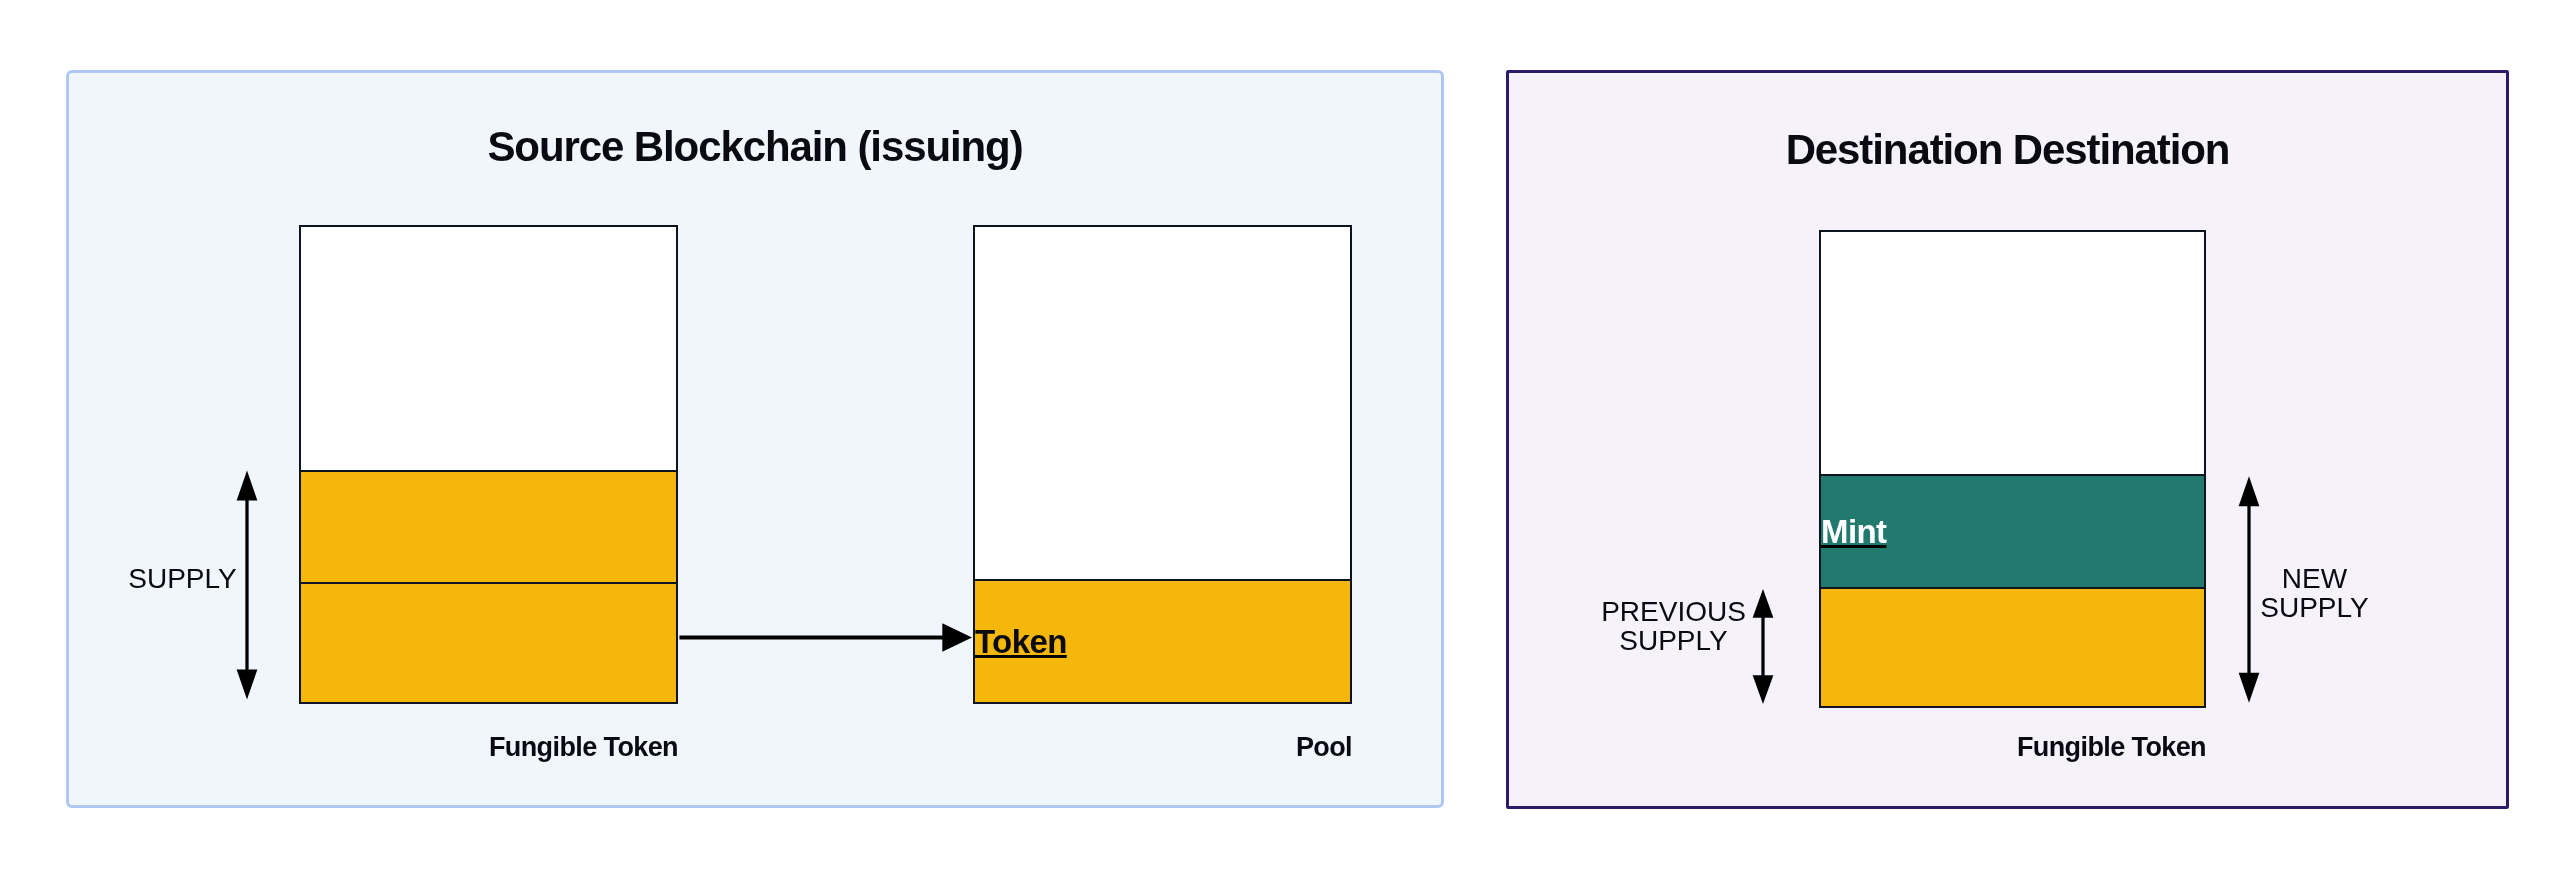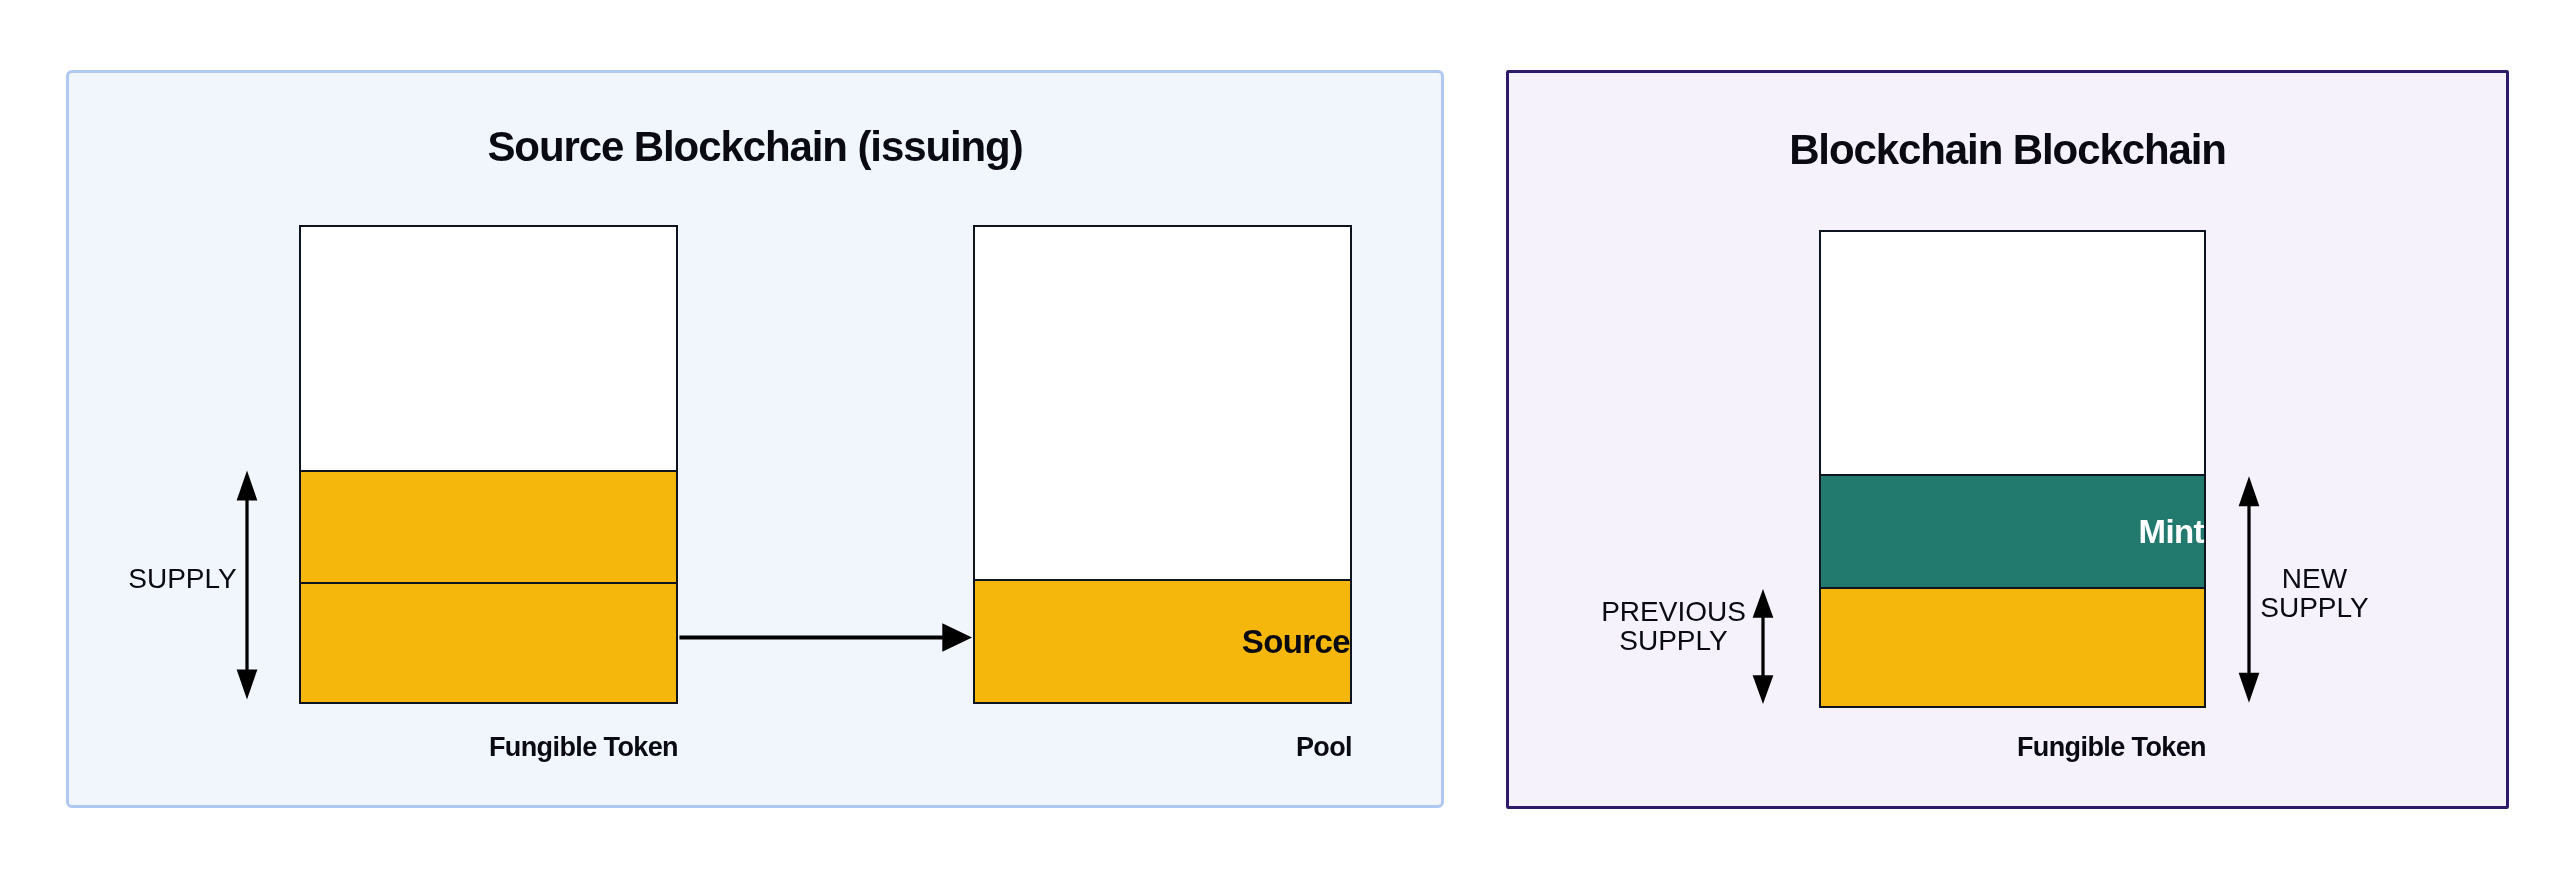--- a/index.html
+++ b/index.html
@@ -47,21 +47,21 @@
     border:2.8px solid var(--box-border,#0E1320);
     background:#fff;
     display:flex;flex-direction:column;
   }
   .seg{box-sizing:border-box;}
   .seg-white{background:#fff;}
   .seg-yellow{background:var(--token-yellow,#F5B70B);}
   .seg-teal{background:var(--mint-teal,#227A6F);}
   .seg-divider{border-top:2.2px solid var(--box-border,#0E1320);}
   .seg-fill{flex:1 1 auto;}
-  .seg-center{display:flex;align-items:center;justify-content:flex-end;}
+  .seg-center{display:flex;align-items:center;justify-content:flex-start;text-decoration:underline;}
 
   .box-a{left:230px;top:152px;width:379px;height:479px;}
   .box-a .seg-white{height:243px;}
   .box-a .seg-upper{height:112px;}
 
   .pool-box{left:904px;top:152px;width:379px;height:479px;}
   .pool-box .seg-white{height:352px;}
 
   .box-b{left:310px;top:157px;width:387px;height:478px;}
   .box-b .seg-white{height:242px;}
@@ -123,30 +123,30 @@
     </div>
 
     <svg class="arrow arrow-transfer" width="294" height="33" viewBox="0 0 533 60">
       <line x1="0" y1="30" x2="486" y2="30" stroke-width="7"></line>
       <polygon points="478,4 478,56 532,30"></polygon>
     </svg>
 
     <div class="token-box pool-box">
       <div class="seg seg-white"></div>
       <div class="seg seg-yellow seg-divider seg-fill seg-center">
-        <span class="in-box-label">Source</span>
+        <span class="in-box-label">Token</span>
       </div>
     </div>
 
     <div class="box-caption caption-a">Fungible Token</div>
     <div class="box-caption caption-pool">Pool</div>
   </section>
 
   <section class="panel panel-dest">
-    <h2 class="panel-title">Blockchain Blockchain</h2>
+    <h2 class="panel-title">Destination Destination</h2>
 
     <div class="token-box box-b">
       <div class="seg seg-white"></div>
       <div class="seg seg-teal seg-divider seg-center">
         <span class="in-box-label mint-label">Mint</span>
       </div>
       <div class="seg seg-yellow seg-divider seg-fill"></div>
     </div>
 
     <svg class="arrow arrow-prev" width="24" height="119" viewBox="0 0 44 215">

